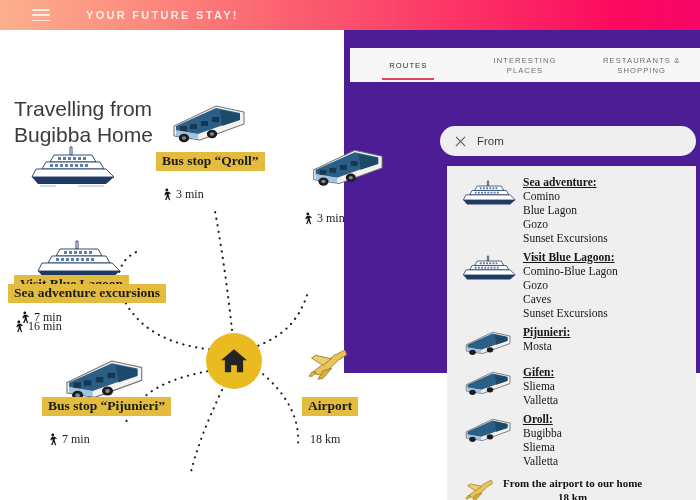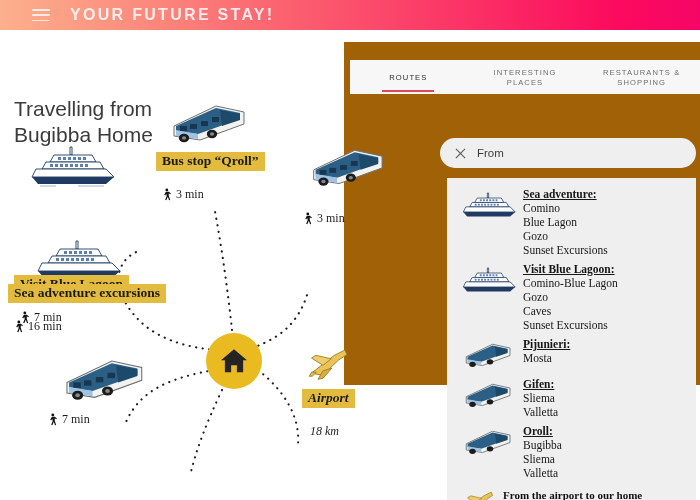--- a/index.html
+++ b/index.html
@@ -22,23 +22,23 @@
     width: 18px; height: 12px;
     margin-left: 32px;
     display: flex; flex-direction: column; justify-content: space-between;
     cursor: pointer;
   }
   #hamburger-icon span {
     display: block; height: 1.5px; width: 100%;
     background: rgba(255,255,255,0.78); border-radius: 1px;
   }
   #brand-title {
-    margin-left: 20px;
+    margin-left: 36px;
     color: rgba(255,255,255,0.85);
-    font-size: 16px;
+    font-size: 11px;
     letter-spacing: 2.3px;
     font-weight: 600;
   }
 
   
   #page-title {
     position: absolute; left: 14px; top: 48px;
     font-size: 21px; line-height: 26px;
     color: #3b3b3b; font-weight: 400;
     white-space: pre-line;
@@ -81,23 +81,23 @@
     font-size: 12px; color: #1b1b1b;
   }
   .node-meta.no-icon { padding-left: 8px; }
   .walk-icon { width: 9px; height: 14px; display: block; }
 
   
   .map-art { position: absolute; z-index: 3; }
 
   
   #right-pane {
-    position: absolute; left: 344px; top: 42px;
+    position: absolute; left: 344px; top: 30px;
     width: 356px; height: 343px;
-    background: #a16207;
+    background: #4c1d95;
   }
 
   #tabs-bar {
     position: absolute; left: 6px; top: 18px;
     width: 350px; height: 34px;
     background: #f7f7f7;
     display: flex; align-items: center;
   }
   .tab-item {
     flex: 1 1 0;
@@ -362,40 +362,41 @@
         <rect x="41" y="25" width="7" height="5" fill="#16374f"></rect>
         <rect x="52" y="21" width="7" height="5" fill="#16374f"></rect>
         <ellipse cx="24" cy="42" rx="5.2" ry="4.2" fill="#1c1c1c"></ellipse>
         <ellipse cx="24" cy="42" rx="2.2" ry="1.8" fill="#878787"></ellipse>
         <ellipse cx="52" cy="38" rx="5.2" ry="4.2" fill="#1c1c1c"></ellipse>
         <ellipse cx="52" cy="38" rx="2.2" ry="1.8" fill="#878787"></ellipse>
       </g>
     </svg>
   </div>
   <div class="map-node" style="left:42px; top:318px;">
+    <span class="node-chip">Bus stop “Pijunieri”</span>
     <div class="node-meta">
       <svg class="walk-icon" viewBox="0 0 12 18">
         <circle cx="6.4" cy="2.2" r="1.9" fill="#111"></circle>
         <path fill="#111" d="M5.2 4.6 3 8.6l1.3.9 1.3-2.1.7 2.8-2.1 5.2 1.5.6 2.1-4.6 1.6 4.7 1.5-.5-1.9-5.6V6.6l2 1.5.9-1.2-2.8-2.3z"></path>
       </svg>
       <span>7 min</span>
     </div>
   </div>
 
   <div class="map-art" style="left:305px; top:268px;">
     <svg width="48" height="36" viewBox="0 0 48 36">
       <g transform="rotate(-22 24 18)">
         <path d="M4,20 L32,12 L44,11 L44,16 L34,18 L14,26 Z" fill="#eac35a" stroke="#9c7c1e" stroke-width="0.8"></path>
         <path d="M18,17 L10,6 L15,5 L28,14 Z" fill="#f0cd6c" stroke="#9c7c1e" stroke-width="0.8"></path>
         <path d="M16,22 L8,28 L13,29 L25,23 Z" fill="#d8ae3f" stroke="#9c7c1e" stroke-width="0.8"></path>
         <path d="M5,19 L1,22 L4,23 L9,21 Z" fill="#e5bc4e" stroke="#9c7c1e" stroke-width="0.8"></path>
       </g>
     </svg>
   </div>
-  <div class="map-node" style="left:302px; top:310px;font-style:italic;">
+  <div class="map-node" style="left:302px; top:318px;">
     <span class="node-chip">Airport</span>
     <div class="node-meta no-icon">
       <span>18 km</span>
     </div>
   </div>
 
 </div>
 
 <div id="right-pane">
 

